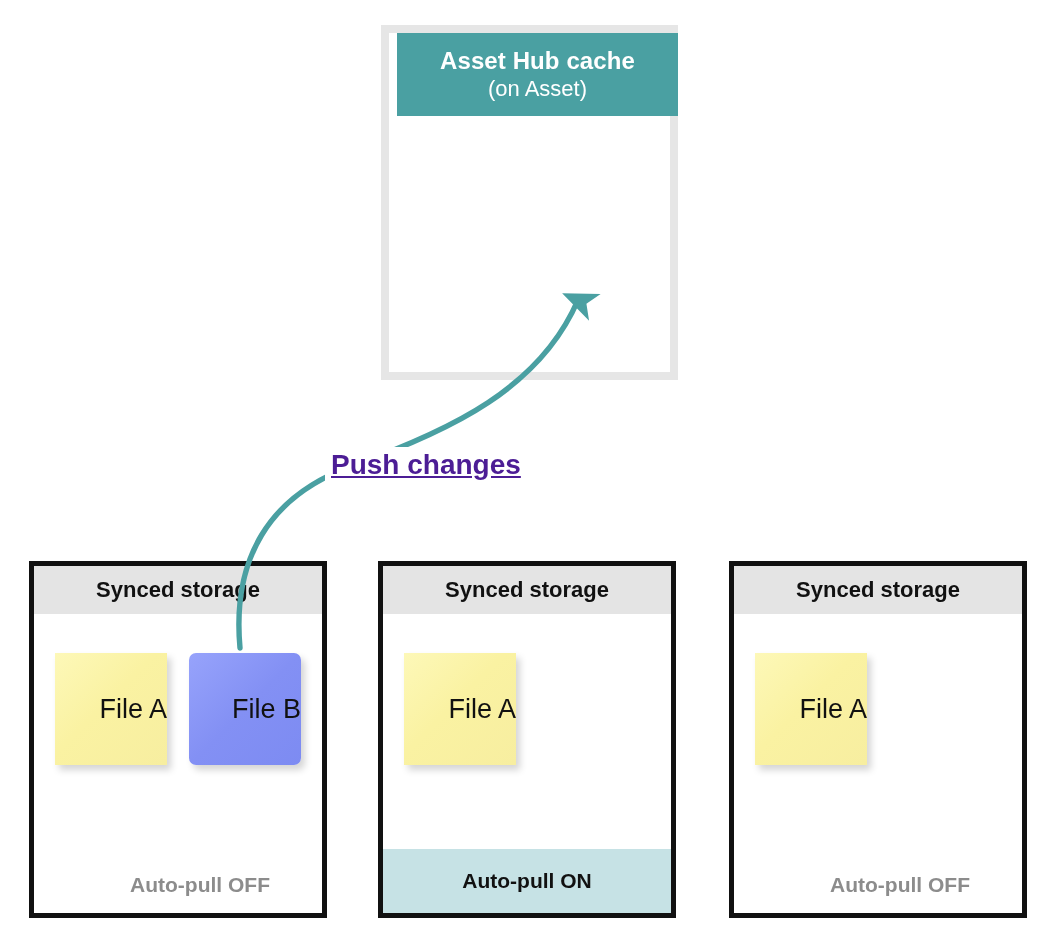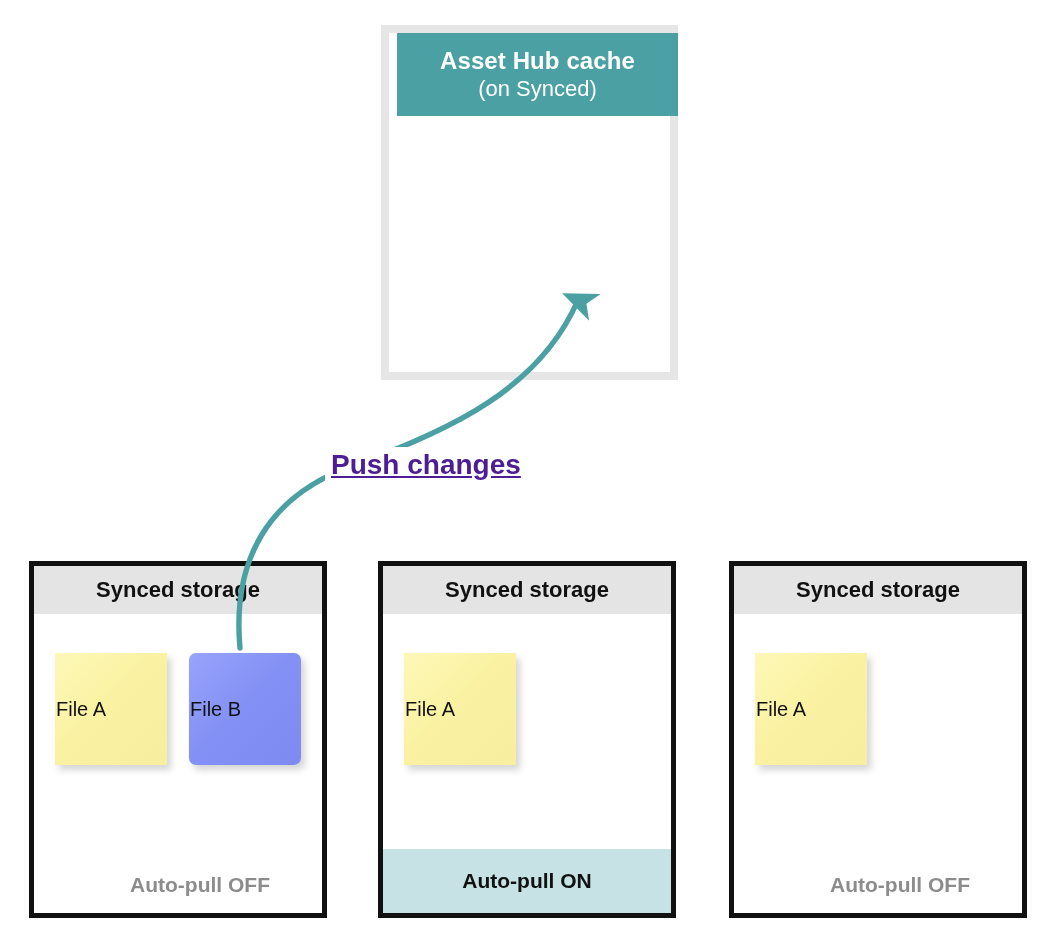--- a/index.html
+++ b/index.html
@@ -67,25 +67,26 @@
     bottom: 0;
     background: #ffffff;
   }
 
   
   .note {
     position: absolute;
     box-sizing: border-box;
     display: flex;
     align-items: center;
-    font-size: 20px;
+    font-size: 27px;
     color: #111111;
     font-weight: normal;
-    padding-left: 1px;
+    padding-left: 24px;
     box-shadow: 4px 5px 7px rgba(0,0,0,0.17);
+    justify-content: flex-end;
   }
   .note.yellow {
     background: linear-gradient(135deg, #fdf8b8 0%, #faf2a2 45%, #f7eea0 100%);
   }
   .note.blue {
     background: linear-gradient(135deg, #97a3fb 0%, #8390f4 50%, #7d8bf2 100%);
     border-radius: 7px;
   }
 
   
@@ -192,21 +193,21 @@
   }
 </style>
 </head>
 <body>
 
 <div id="stage">
 
   <div class="hub-panel">
     <div class="hub-header">
       <div class="hub-title">Asset Hub cache</div>
-      <div class="hub-subtitle">(on Synced)</div>
+      <div class="hub-subtitle">(on Asset)</div>
     </div>
     <div class="hub-body"></div>
   </div>
 
   <div class="note yellow hub-note-a">
     <span>File A</span>
   </div>
   <div class="note blue hub-note-b">
     <span>File B</span>
   </div>

